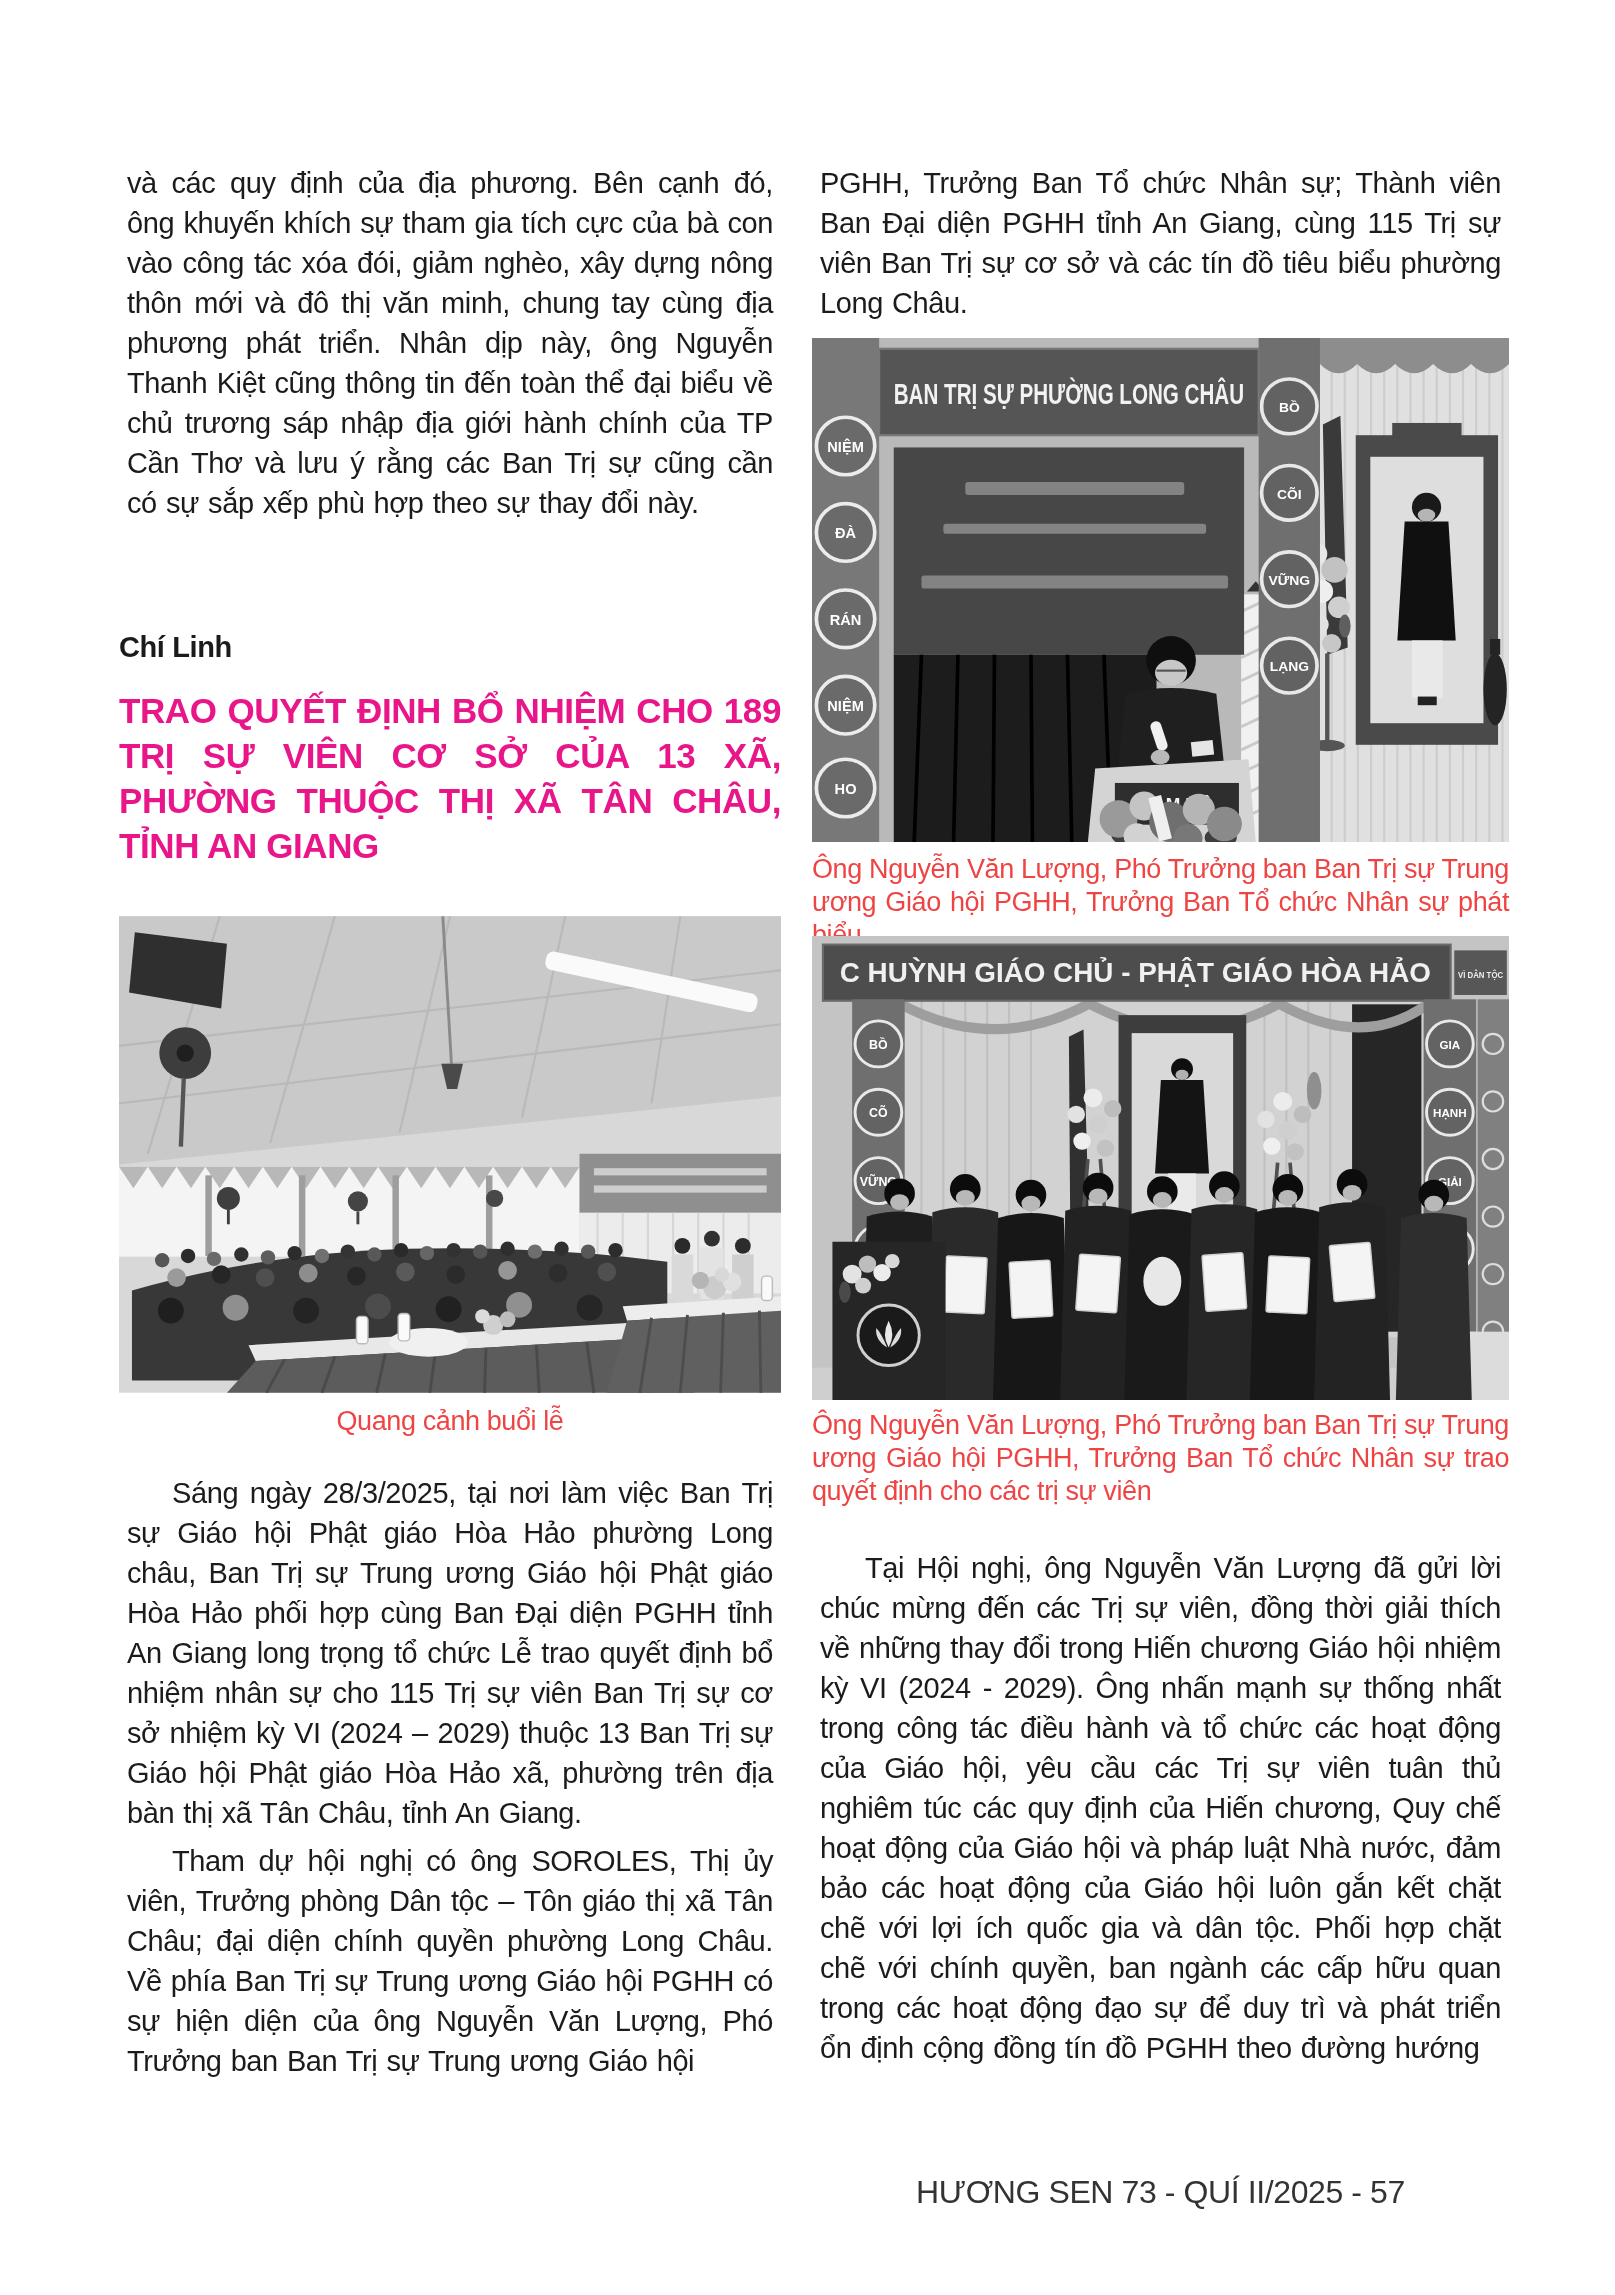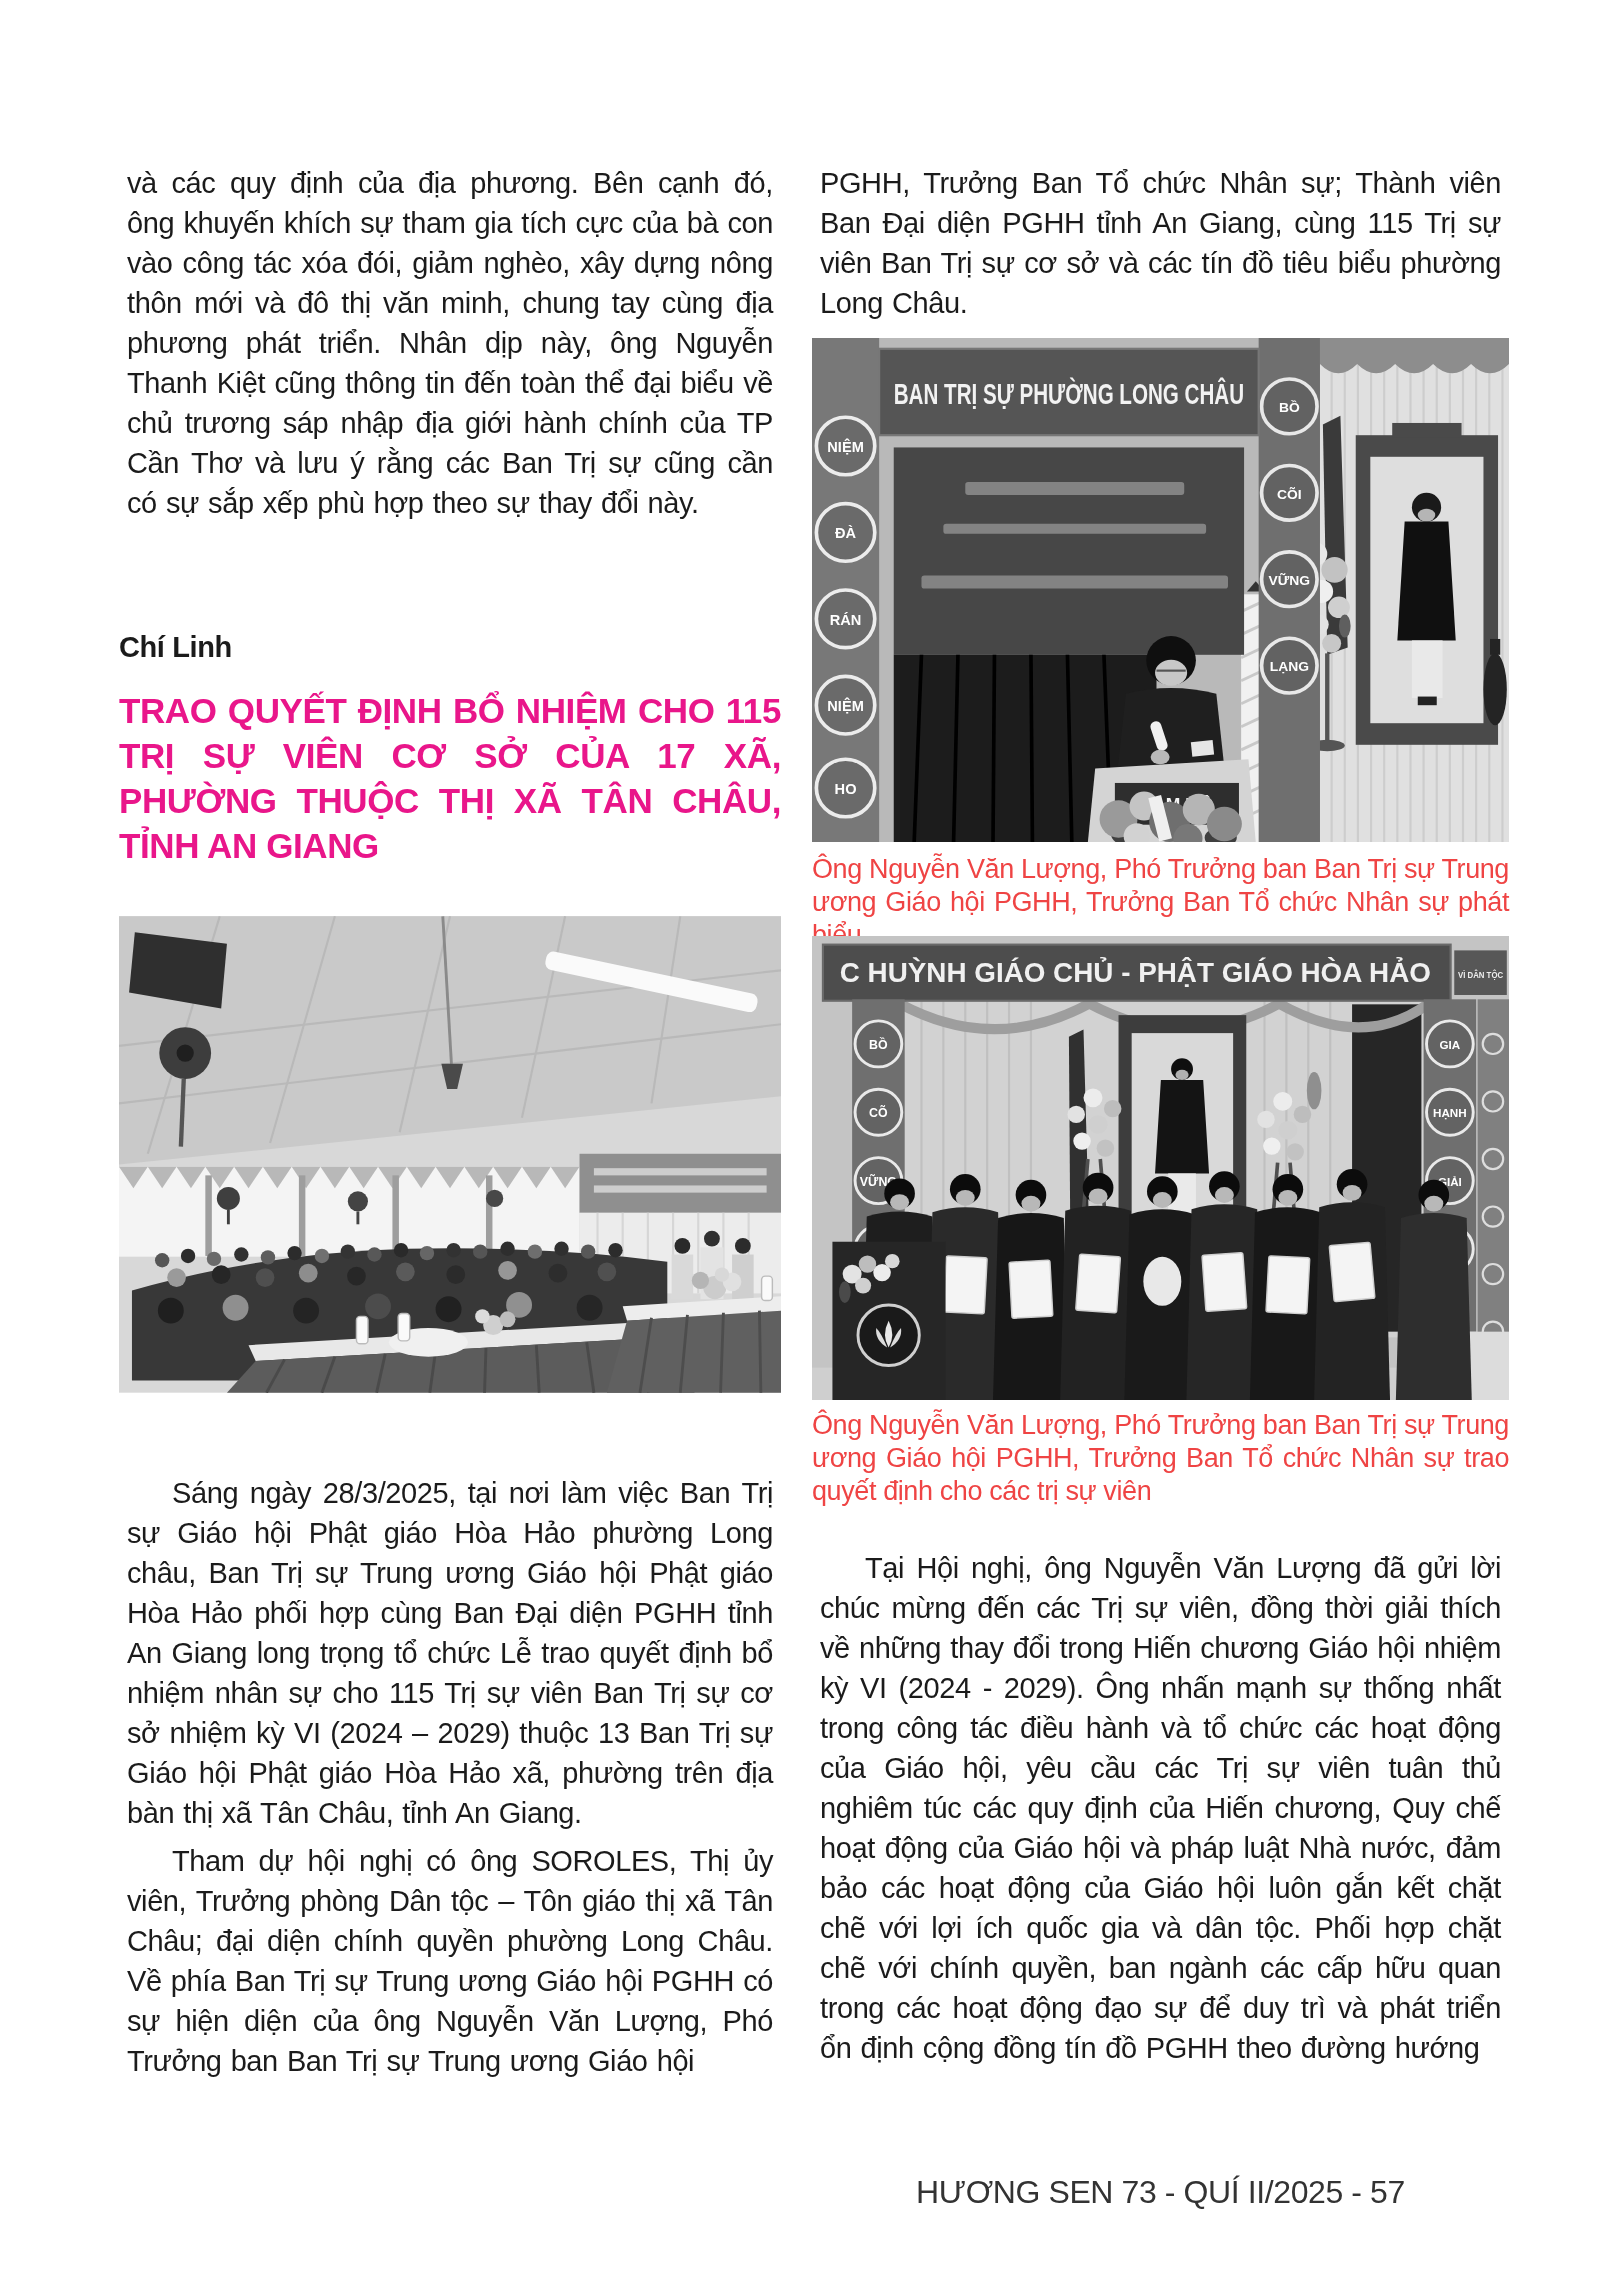--- a/index.html
+++ b/index.html
@@ -24,21 +24,21 @@
 <body>
 
 <div class="page">
 
   <div class="body-text" style="position:absolute;left:119px;top:155px;width:662px;">
     <p>và các quy định của địa phương. Bên cạnh đó, ông khuyến khích sự tham gia tích cực của bà con vào công tác xóa đói, giảm nghèo, xây dựng nông thôn mới và đô thị văn minh, chung tay cùng địa phương phát triển. Nhân dịp này, ông Nguyễn Thanh Kiệt cũng thông tin đến toàn thể đại biểu về chủ trương sáp nhập địa giới hành chính của TP Cần Thơ và lưu ý rằng các Ban Trị sự cũng cần có sự sắp xếp phù hợp theo sự thay đổi này.</p>
   </div>
 
   <div class="byline">Chí Linh</div>
 
-  <div class="headline">TRAO QUYẾT ĐỊNH BỔ NHIỆM CHO 115 TRỊ SỰ VIÊN CƠ SỞ CỦA 17 XÃ, PHƯỜNG THUỘC THỊ XÃ TÂN CHÂU, TỈNH AN GIANG</div>
+  <div class="headline">TRAO QUYẾT ĐỊNH BỔ NHIỆM CHO 189 TRỊ SỰ VIÊN CƠ SỞ CỦA 13 XÃ, PHƯỜNG THUỘC THỊ XÃ TÂN CHÂU, TỈNH AN GIANG</div>
 
   <svg class="photo" style="left:119px;top:916px;" width="662" height="477" viewBox="0 0 920 662">
     <rect x="0" y="0" width="920" height="662" fill="#d8d8d8"></rect>
 
     <polygon points="0,0 920,0 920,250 0,345" fill="#c9c9c9"></polygon>
     <g stroke="#b9b9b9" stroke-width="3">
       <line x1="0" y1="260" x2="920" y2="150"></line>
         <line x1="0" y1="180" x2="920" y2="75"></line>
       <line x1="140" y1="0" x2="40" y2="330"></line>
         <line x1="300" y1="0" x2="210" y2="315"></line>
@@ -189,20 +189,21 @@
           <line x1="890" y1="548" x2="892" y2="662"></line>
       </g>
       <circle cx="828" cy="516" r="16" fill="#cccccc"></circle>
         <circle cx="852" cy="508" r="13" fill="#e0e0e0"></circle>
       <circle cx="808" cy="506" r="12" fill="#b5b5b5"></circle>
         <circle cx="838" cy="498" r="10" fill="#d8d8d8"></circle>
       <rect x="893" y="500" width="15" height="34" rx="5" fill="#fafafa" stroke="#bbb" stroke-width="2"></rect>
     </g>
   </svg>
 
+  <div class="caption caption-center" style="left:119px;top:1405px;width:662px;">Quang cảnh buổi lễ</div>
 
   <div class="body-text" style="position:absolute;left:119px;top:1465px;width:662px;">
     <p class="indent">Sáng ngày 28/3/2025, tại nơi làm việc Ban Trị sự Giáo hội Phật giáo Hòa Hảo phường Long châu, Ban Trị sự Trung ương Giáo hội Phật giáo Hòa Hảo phối hợp cùng Ban Đại diện PGHH tỉnh An Giang long trọng tổ chức Lễ trao quyết định bổ nhiệm nhân sự cho 115 Trị sự viên Ban Trị sự cơ sở nhiệm kỳ VI (2024 – 2029) thuộc 13 Ban Trị sự Giáo hội Phật giáo Hòa Hảo xã, phường trên địa bàn thị xã Tân Châu, tỉnh An Giang.</p>
     <p class="indent">Tham dự hội nghị có ông SOROLES, Thị ủy viên, Trưởng phòng Dân tộc – Tôn giáo thị xã Tân Châu; đại diện chính quyền phường Long Châu. Về phía Ban Trị sự Trung ương Giáo hội PGHH có sự hiện diện của ông Nguyễn Văn Lượng, Phó Trưởng ban Ban Trị sự Trung ương Giáo hội</p>
   </div>
 
   <div class="body-text" style="position:absolute;left:812px;top:155px;width:697px;">
     <p>PGHH, Trưởng Ban Tổ chức Nhân sự; Thành viên Ban Đại diện PGHH tỉnh An Giang, cùng 115 Trị sự viên Ban Trị sự cơ sở và các tín đồ tiêu biểu phường Long Châu.</p>
   </div>
 

